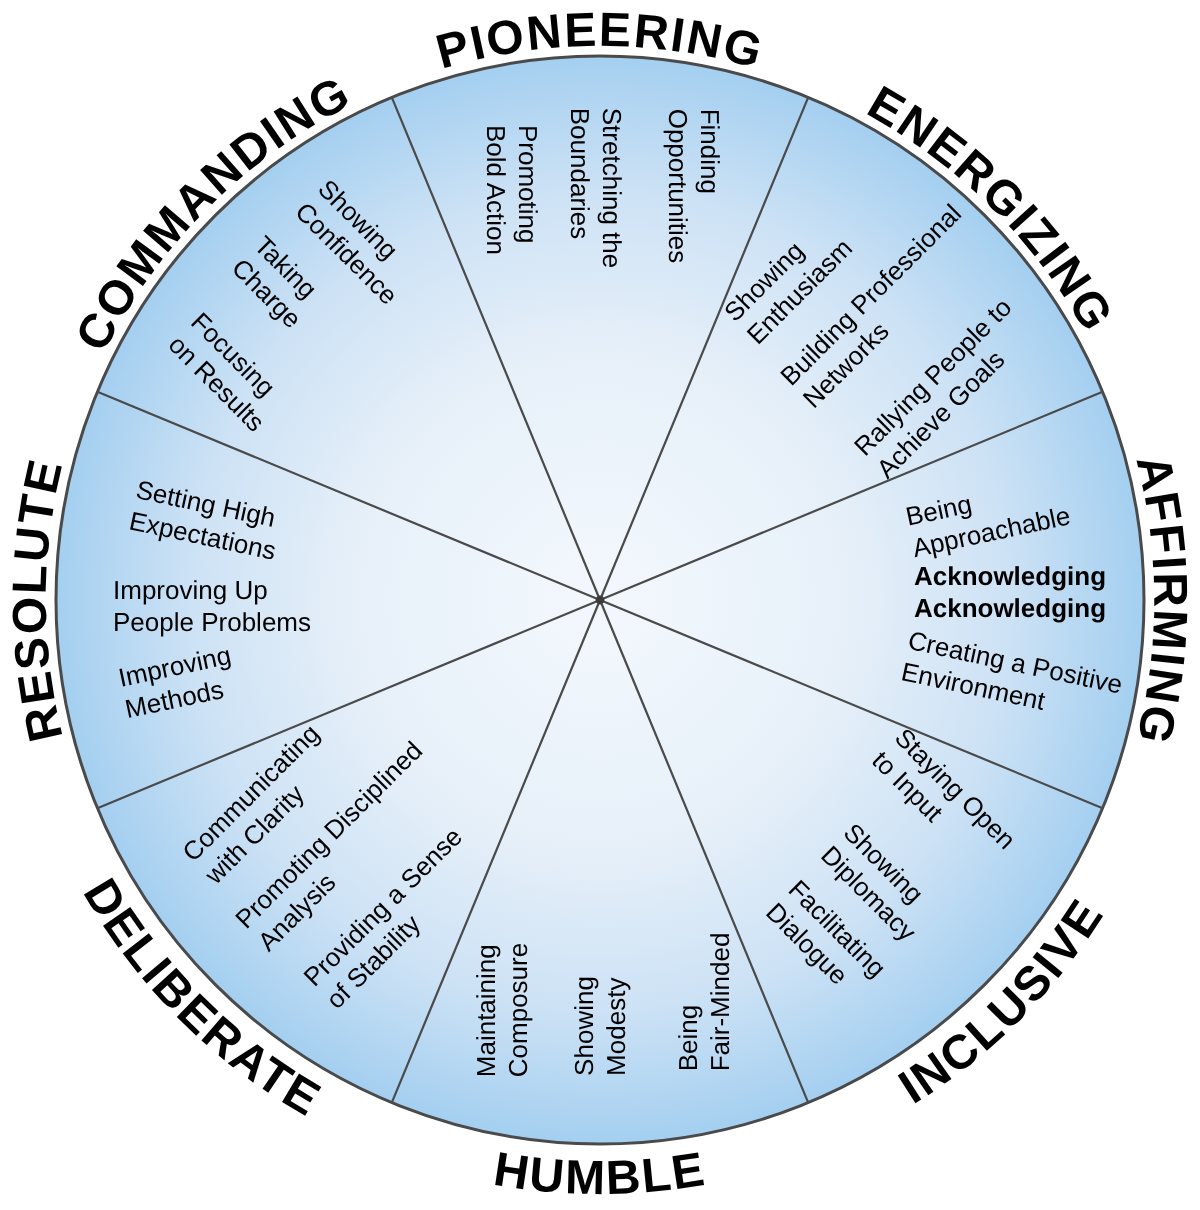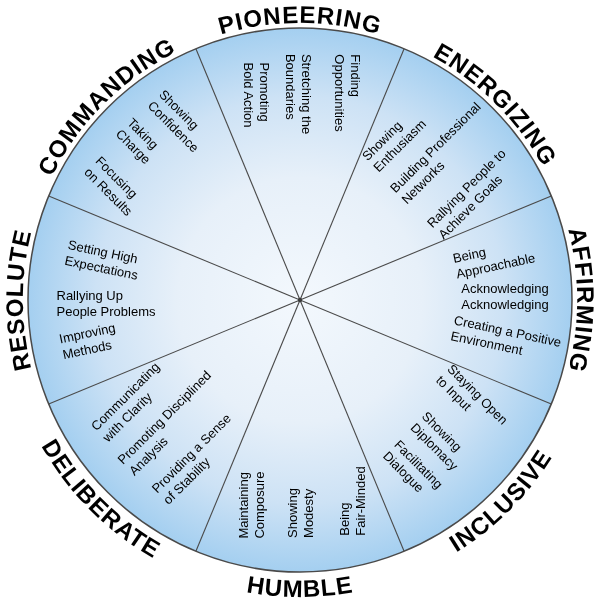--- a/index.html
+++ b/index.html
@@ -29,21 +29,21 @@
   }
   .wheel-item span{display:block;}
   
   .s0i0{left:256px;top:95px;transform:translate(-50%,-50%) rotate(90deg);}
   .s0i1{left:298px;top:94px;transform:translate(-50%,-50%) rotate(90deg);}
   .s0i2{left:347px;top:93px;transform:translate(-50%,-50%) rotate(90deg);}
   .s1i0{left:394px;top:140px;transform:translate(-50%,-50%) rotate(-45deg);}
   .s1i1{left:441px;top:153px;transform:translate(-50%,-50%) rotate(-45deg);}
   .s1i2{left:472px;top:194px;transform:translate(-50%,-50%) rotate(-45deg);}
   .s2i0{left:494px;top:258px;transform:translate(-50%,-50%) rotate(-12deg);}
-  .s2i1{left:505px;top:296px;transform:translate(-50%,-50%);}
+  .s2i1{left:505px;top:296px;transform:translate(-50%,-50%);font-weight:bold;}
   .s2i2{left:506px;top:339px;transform:translate(-50%,-50%) rotate(12deg);}
   .s3i0{left:472px;top:400px;transform:translate(-50%,-50%) rotate(45deg);}
   .s3i1{left:440px;top:441px;transform:translate(-50%,-50%) rotate(45deg);}
   .s3i2{left:413px;top:470px;transform:translate(-50%,-50%) rotate(45deg);}
   .s4i0{left:251px;top:505px;transform:translate(-50%,-50%) rotate(-90deg);}
   .s4i1{left:300px;top:513px;transform:translate(-50%,-50%) rotate(-90deg);}
   .s4i2{left:352px;top:501px;transform:translate(-50%,-50%) rotate(-90deg);}
   .s5i0{left:131px;top:402px;transform:translate(-50%,-50%) rotate(-45deg);}
   .s5i1{left:170px;top:423px;transform:translate(-50%,-50%) rotate(-45deg);}
   .s5i2{left:197px;top:459px;transform:translate(-50%,-50%) rotate(-45deg);}
@@ -190,21 +190,21 @@
   <div class="wheel-item s5i2">
     <span>Providing a Sense</span>
     <span>of Stability</span>
   </div>
 
   <div class="wheel-item s6i0">
     <span>Setting High</span>
     <span>Expectations</span>
   </div>
   <div class="wheel-item s6i1">
-    <span>Rallying Up</span>
+    <span>Improving Up</span>
     <span>People Problems</span>
   </div>
   <div class="wheel-item s6i2">
     <span>Improving</span>
     <span>Methods</span>
   </div>
 
   <div class="wheel-item s7i0">
     <span>Showing</span>
     <span>Confidence</span>

